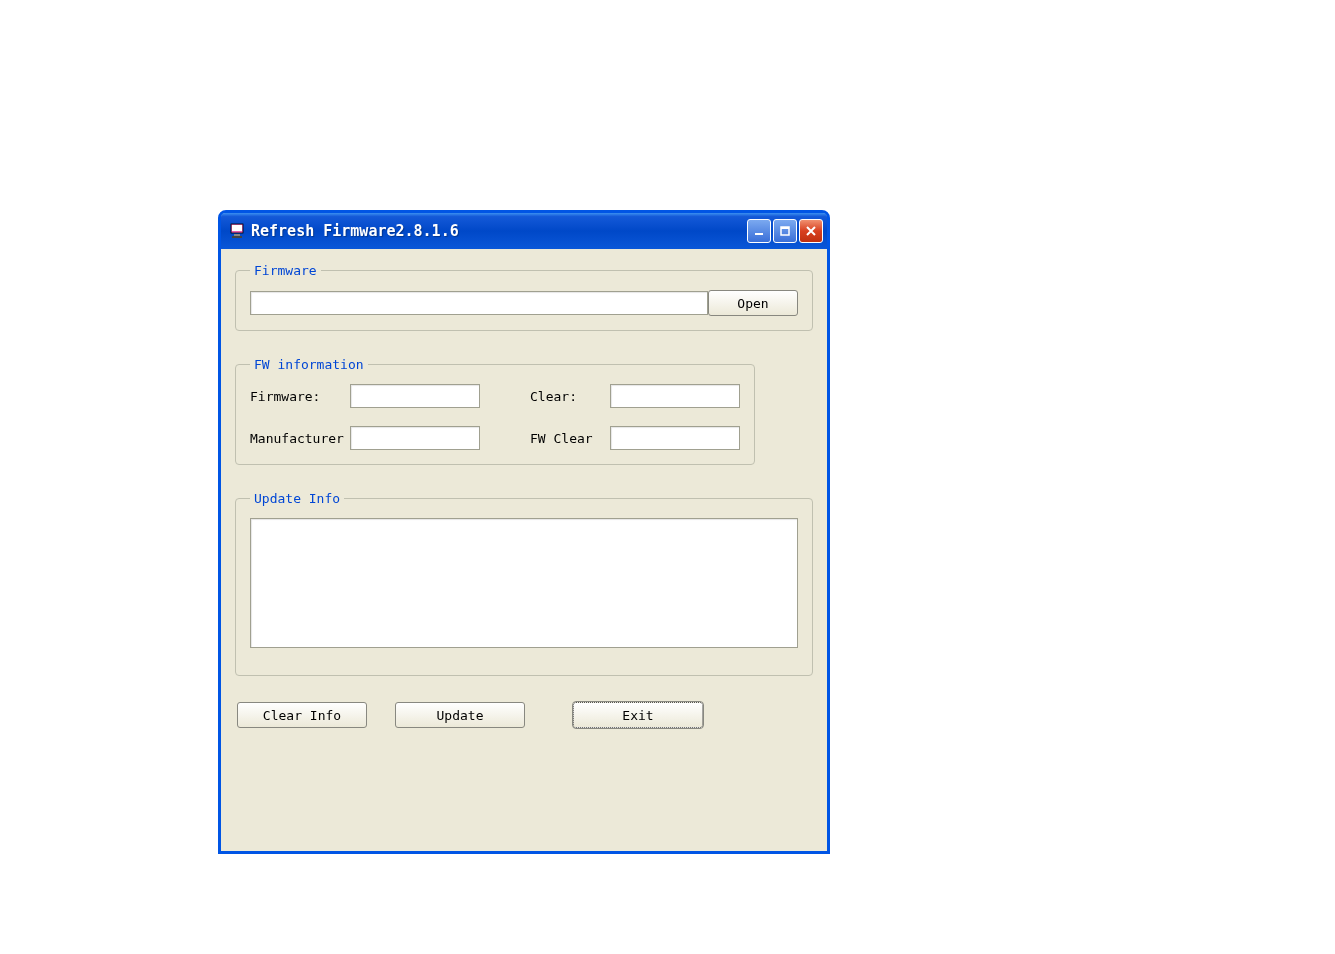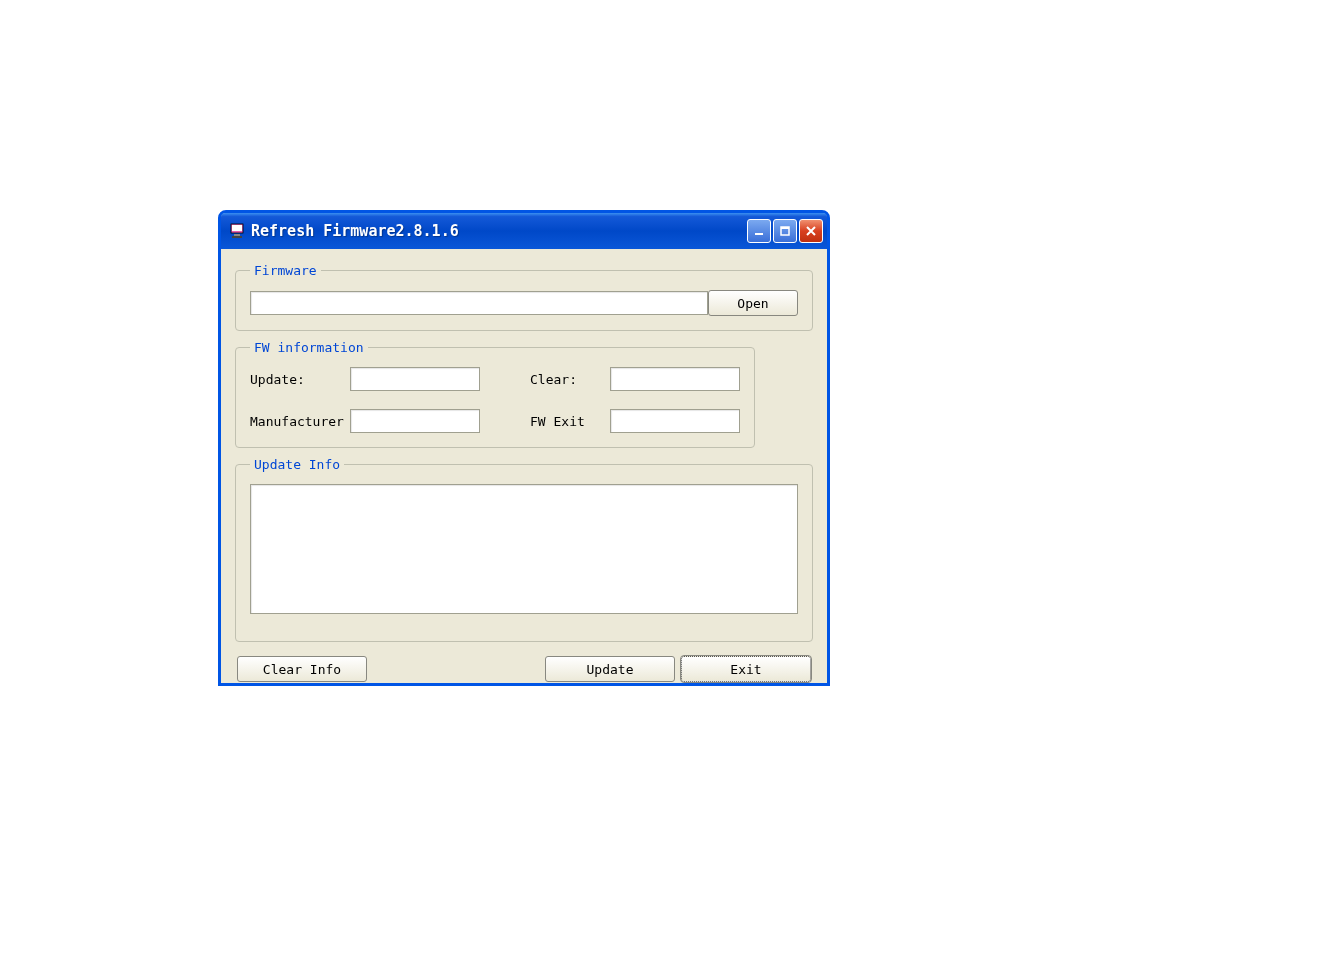--- a/index.html
+++ b/index.html
@@ -13,21 +13,21 @@
       font-size: 13px;
       width: 1335px;
       height: 954px;
       position: relative;
     }
     .window {
       position: absolute;
       left: 218px;
       top: 210px;
       width: 612px;
-      height: 476px;
+      height: 644px;
       border: 3px solid #0055e5;
       border-radius: 8px 8px 0 0;
       background: #ece9d8;
       box-shadow: 0 0 0 0;
     }
     .titlebar {
       height: 36px;
       background: linear-gradient(to bottom, #3a8ef0 0%, #1459d8 10%, #0048c8 50%, #0a57d8 100%);
       display: flex;
       align-items: center;
@@ -69,21 +69,21 @@
     }
     .client-area {
       padding: 14px 14px 14px 14px;
       background: #ece9d8;
       height: calc(100% - 36px);
     }
     fieldset {
       border: 1px solid #c0c0b0;
       border-radius: 4px;
       padding: 12px 14px 14px 14px;
-      margin-bottom: 9px;
+      margin-bottom: 26px;
       position: relative;
     }
     legend {
       color: #0046d5;
       padding: 0 4px;
       font-size: 13px;
     }
     .firmware-row {
       display: flex;
       align-items: center;
@@ -130,35 +130,35 @@
       height: 130px;
       border: 1px solid #a0a090;
       background: #ffffff;
       box-shadow: inset 1px 1px 1px rgba(0,0,0,0.1);
       resize: none;
       font-family: inherit;
       padding: 4px;
     }
     .bottom-buttons {
       display: flex;
-      justify-content: space-between;
       margin-top: 14px;
       padding: 0 2px;
     }
     .bottom-buttons .right-group {
       display: flex;
       gap: 6px;
       padding-left: 28px;
     }
     .btn-bottom {
       min-width: 130px;
     }
     .btn-exit {
       border: 1px dotted #555;
       outline: 1px solid #888880;
+      margin-left: 42px;
     }
     fieldset.fw-info {
       width: 465px;
     }
     fieldset.update-info {
       padding-bottom: 24px;
     }
   </style>
 </head>
 <body>
@@ -200,30 +200,30 @@
       <legend>Firmware</legend>
       <div class="firmware-row">
         <input type="text" class="firmware-path" value="" style="">
         <button class="btn">Open</button>
       </div>
     </fieldset>
 
     <fieldset class="fw-info">
       <legend>FW information</legend>
       <div class="fw-info-grid">
-        <span class="fw-label">Update:</span>
+        <span class="fw-label">Firmware:</span>
         <div class="fw-value"></div>
         <span></span>
         <span class="fw-label">Clear:</span>
         <div class="fw-value"></div>
 
         <span class="fw-label">Manufacturer</span>
         <div class="fw-value"></div>
         <span></span>
-        <span class="fw-label">FW Exit</span>
+        <span class="fw-label">FW Clear</span>
         <div class="fw-value"></div>
       </div>
     </fieldset>
 
     <fieldset class="update-info">
       <legend>Update Info</legend>
       <textarea class="update-textarea" readonly="" style=""></textarea>
     </fieldset>
 
     <div class="bottom-buttons">

